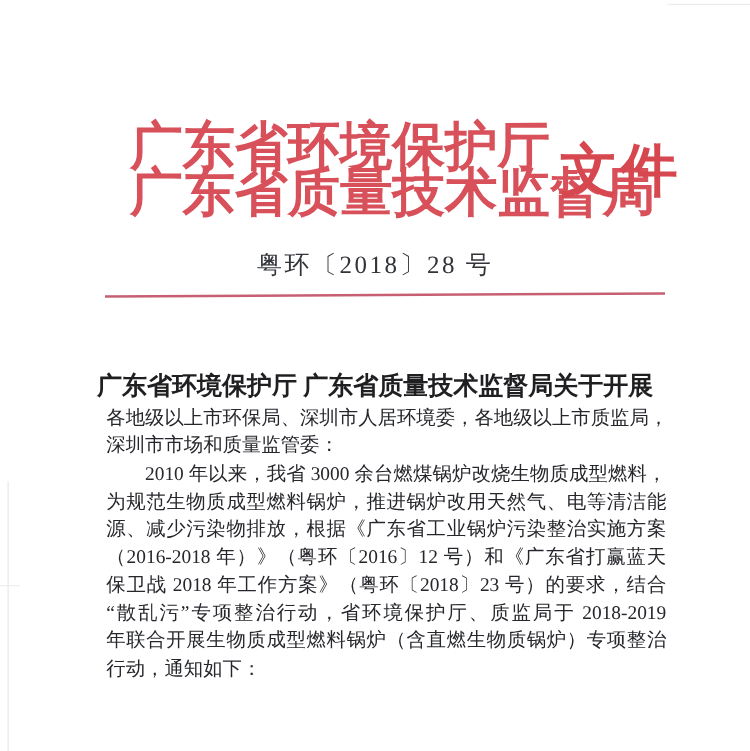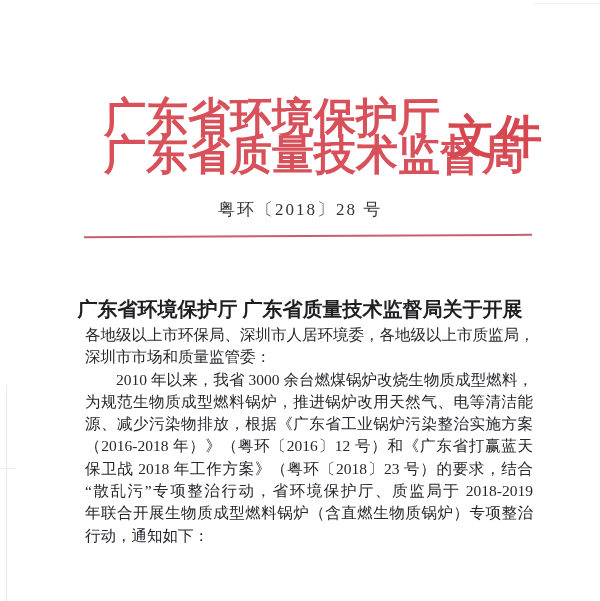--- a/index.html
+++ b/index.html
@@ -71,21 +71,21 @@
     letter-spacing: 2px;
     white-space: nowrap;
   }
 
   .doc-number {
     position: absolute;
     left: 0;
     top: 198px;
     width: 600px;
     text-align: center;
-    font-size: 17px;
+    font-size: 20px;
     letter-spacing: 2px;
     color: #32343a;
   }
 
   .red-rule {
     position: absolute;
     left: 84px;
     top: 235px;
     width: 448px;
     height: 2px;

